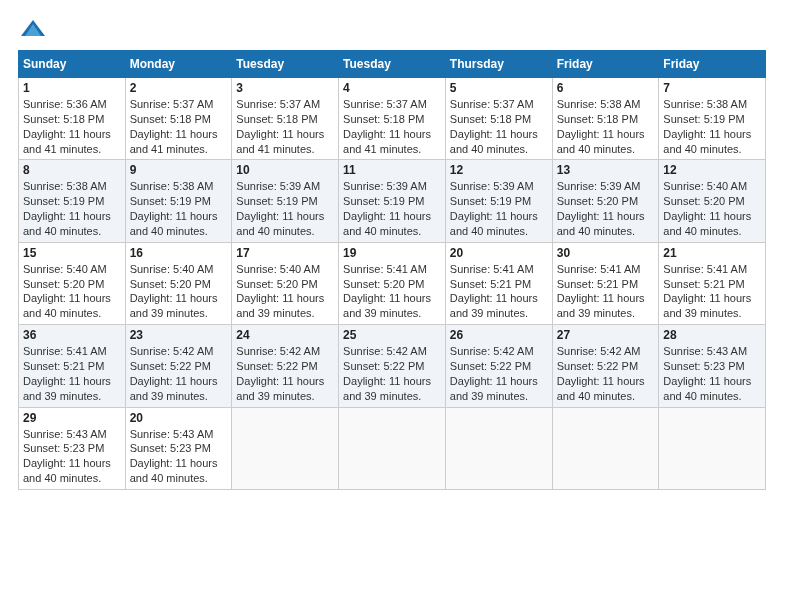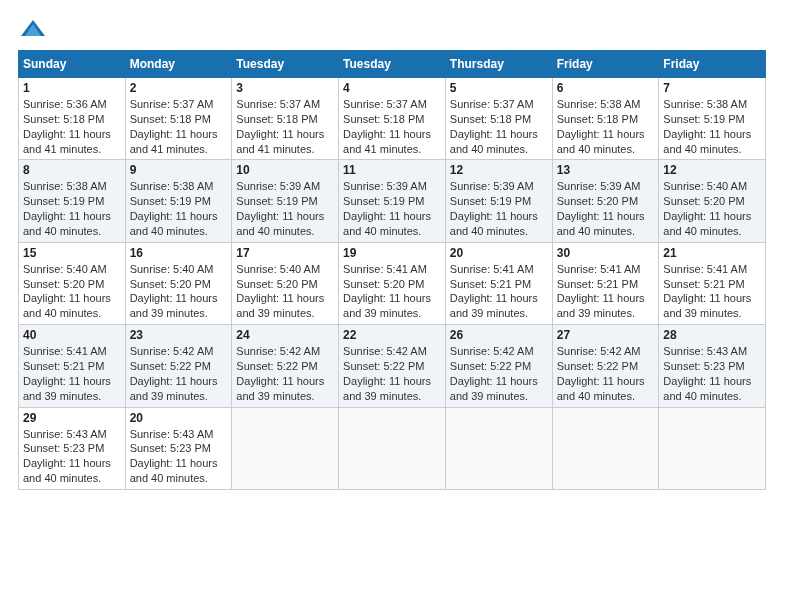--- a/index.html
+++ b/index.html
@@ -153,24 +153,24 @@
         <tr>
           <td><span class="day-number">15</span><span class="day-info">Sunrise: 5:40 AM<br>Sunset: 5:20 PM<br>Daylight: 11 hours and 40 minutes.</span></td>
           <td><span class="day-number">16</span><span class="day-info">Sunrise: 5:40 AM<br>Sunset: 5:20 PM<br>Daylight: 11 hours and 39 minutes.</span></td>
           <td><span class="day-number">17</span><span class="day-info">Sunrise: 5:40 AM<br>Sunset: 5:20 PM<br>Daylight: 11 hours and 39 minutes.</span></td>
           <td><span class="day-number">19</span><span class="day-info">Sunrise: 5:41 AM<br>Sunset: 5:20 PM<br>Daylight: 11 hours and 39 minutes.</span></td>
           <td><span class="day-number">20</span><span class="day-info">Sunrise: 5:41 AM<br>Sunset: 5:21 PM<br>Daylight: 11 hours and 39 minutes.</span></td>
           <td><span class="day-number">30</span><span class="day-info">Sunrise: 5:41 AM<br>Sunset: 5:21 PM<br>Daylight: 11 hours and 39 minutes.</span></td>
           <td><span class="day-number">21</span><span class="day-info">Sunrise: 5:41 AM<br>Sunset: 5:21 PM<br>Daylight: 11 hours and 39 minutes.</span></td>
         </tr>
         <tr>
-          <td><span class="day-number">40</span><span class="day-info">Sunrise: 5:41 AM<br>Sunset: 5:21 PM<br>Daylight: 11 hours and 39 minutes.</span></td>
+          <td><span class="day-number">36</span><span class="day-info">Sunrise: 5:41 AM<br>Sunset: 5:21 PM<br>Daylight: 11 hours and 39 minutes.</span></td>
           <td><span class="day-number">23</span><span class="day-info">Sunrise: 5:42 AM<br>Sunset: 5:22 PM<br>Daylight: 11 hours and 39 minutes.</span></td>
           <td><span class="day-number">24</span><span class="day-info">Sunrise: 5:42 AM<br>Sunset: 5:22 PM<br>Daylight: 11 hours and 39 minutes.</span></td>
-          <td><span class="day-number">22</span><span class="day-info">Sunrise: 5:42 AM<br>Sunset: 5:22 PM<br>Daylight: 11 hours and 39 minutes.</span></td>
+          <td><span class="day-number">25</span><span class="day-info">Sunrise: 5:42 AM<br>Sunset: 5:22 PM<br>Daylight: 11 hours and 39 minutes.</span></td>
           <td><span class="day-number">26</span><span class="day-info">Sunrise: 5:42 AM<br>Sunset: 5:22 PM<br>Daylight: 11 hours and 39 minutes.</span></td>
           <td><span class="day-number">27</span><span class="day-info">Sunrise: 5:42 AM<br>Sunset: 5:22 PM<br>Daylight: 11 hours and 40 minutes.</span></td>
           <td><span class="day-number">28</span><span class="day-info">Sunrise: 5:43 AM<br>Sunset: 5:23 PM<br>Daylight: 11 hours and 40 minutes.</span></td>
         </tr>
         <tr>
           <td><span class="day-number">29</span><span class="day-info">Sunrise: 5:43 AM<br>Sunset: 5:23 PM<br>Daylight: 11 hours and 40 minutes.</span></td>
           <td><span class="day-number">20</span><span class="day-info">Sunrise: 5:43 AM<br>Sunset: 5:23 PM<br>Daylight: 11 hours and 40 minutes.</span></td>
           <td class="empty-cell"></td>
           <td class="empty-cell"></td>
           <td class="empty-cell"></td>

